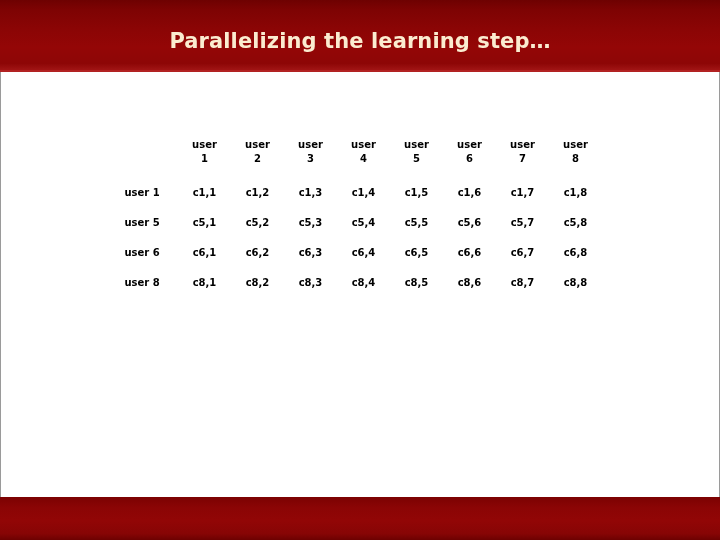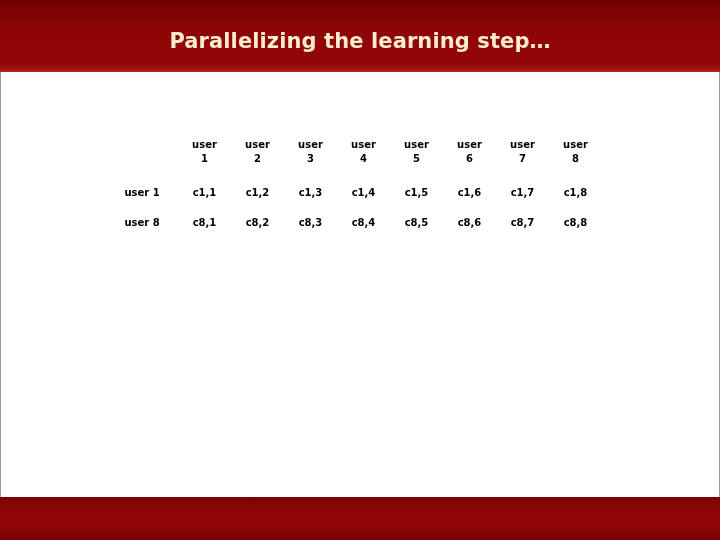--- a/index.html
+++ b/index.html
@@ -192,20 +192,42 @@
           <td class="cell">c1,1</td>
           <td class="cell">c1,2</td>
           <td class="cell">c1,3</td>
           <td class="cell">c1,4</td>
           <td class="cell">c1,5</td>
           <td class="cell">c1,6</td>
           <td class="cell">c1,7</td>
           <td class="cell">c1,8</td>
         </tr>
         <tr>
+          <th class="row-head">user 5</th>
+          <td class="cell">c5,1</td>
+          <td class="cell">c5,2</td>
+          <td class="cell">c5,3</td>
+          <td class="cell">c5,4</td>
+          <td class="cell">c5,5</td>
+          <td class="cell">c5,6</td>
+          <td class="cell">c5,7</td>
+          <td class="cell">c5,8</td>
+        </tr>
+        <tr>
+          <th class="row-head">user 6</th>
+          <td class="cell">c6,1</td>
+          <td class="cell">c6,2</td>
+          <td class="cell">c6,3</td>
+          <td class="cell">c6,4</td>
+          <td class="cell">c6,5</td>
+          <td class="cell">c6,6</td>
+          <td class="cell">c6,7</td>
+          <td class="cell">c6,8</td>
+        </tr>
+        <tr>
           <th class="row-head">user 8</th>
           <td class="cell">c8,1</td>
           <td class="cell">c8,2</td>
           <td class="cell">c8,3</td>
           <td class="cell">c8,4</td>
           <td class="cell">c8,5</td>
           <td class="cell">c8,6</td>
           <td class="cell">c8,7</td>
           <td class="cell">c8,8</td>
         </tr>

